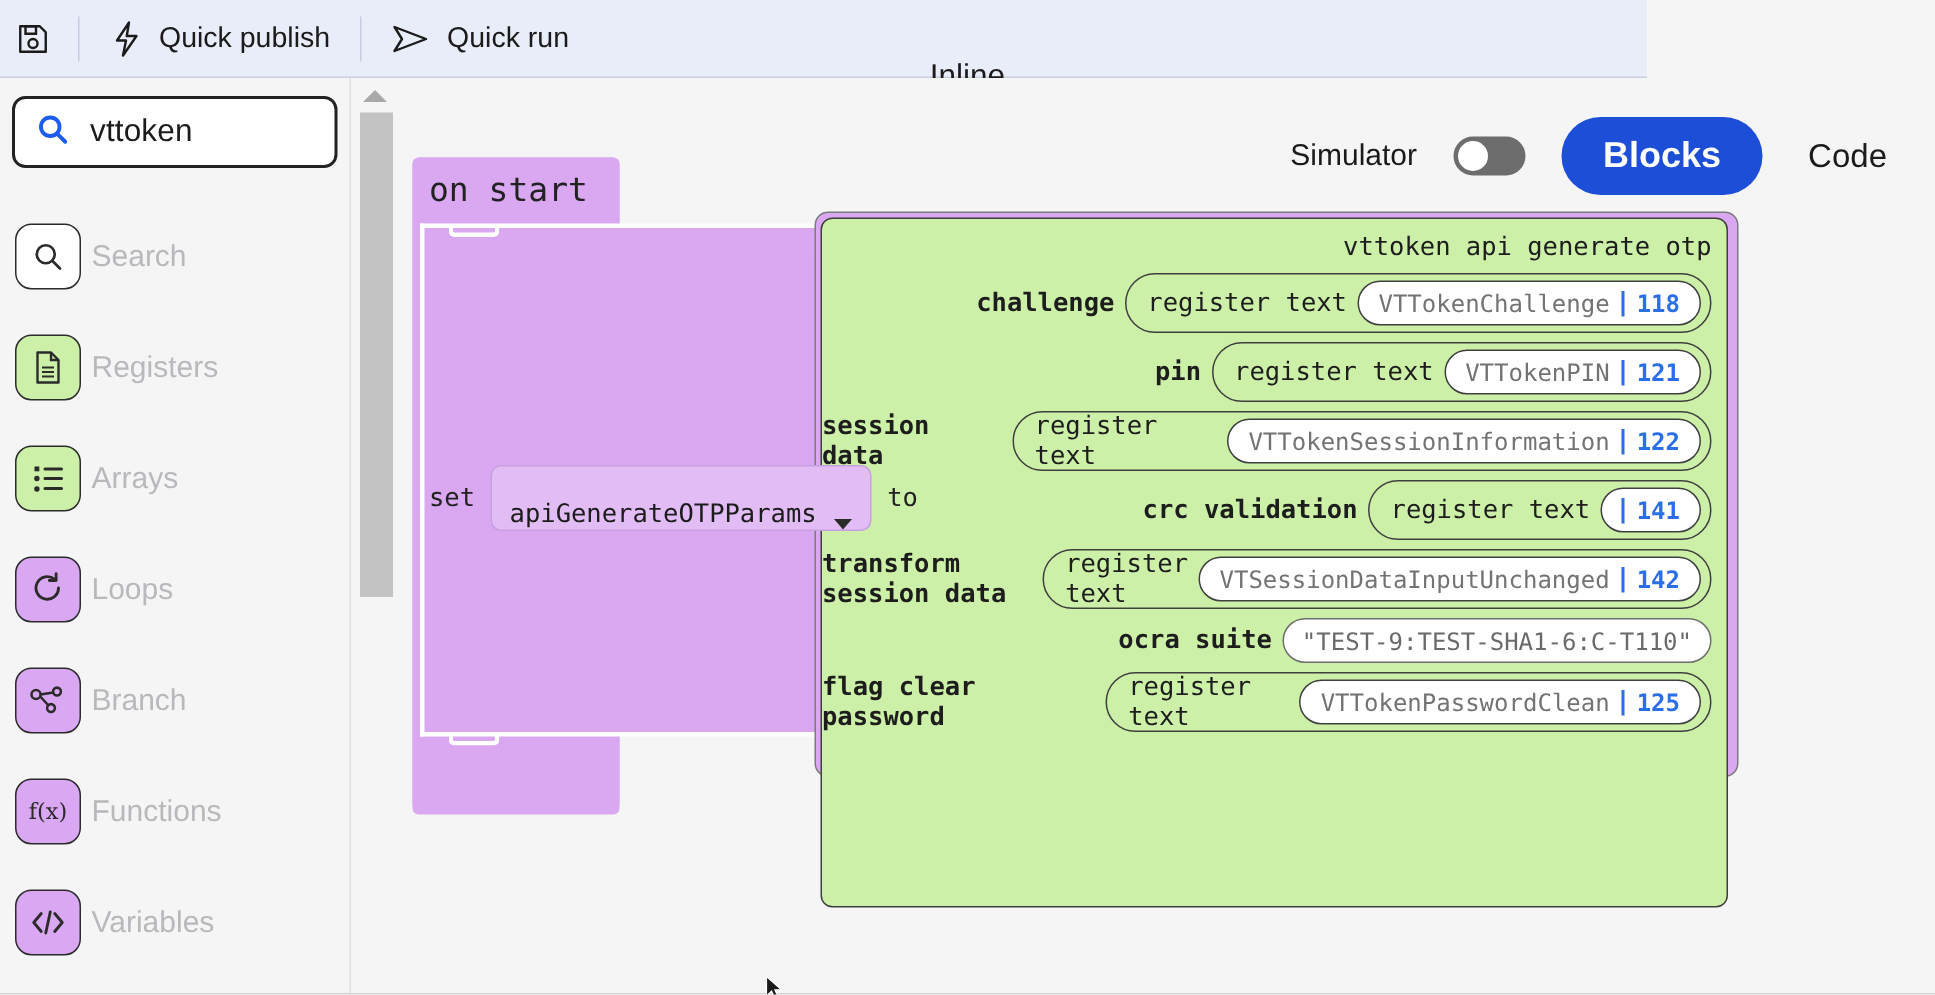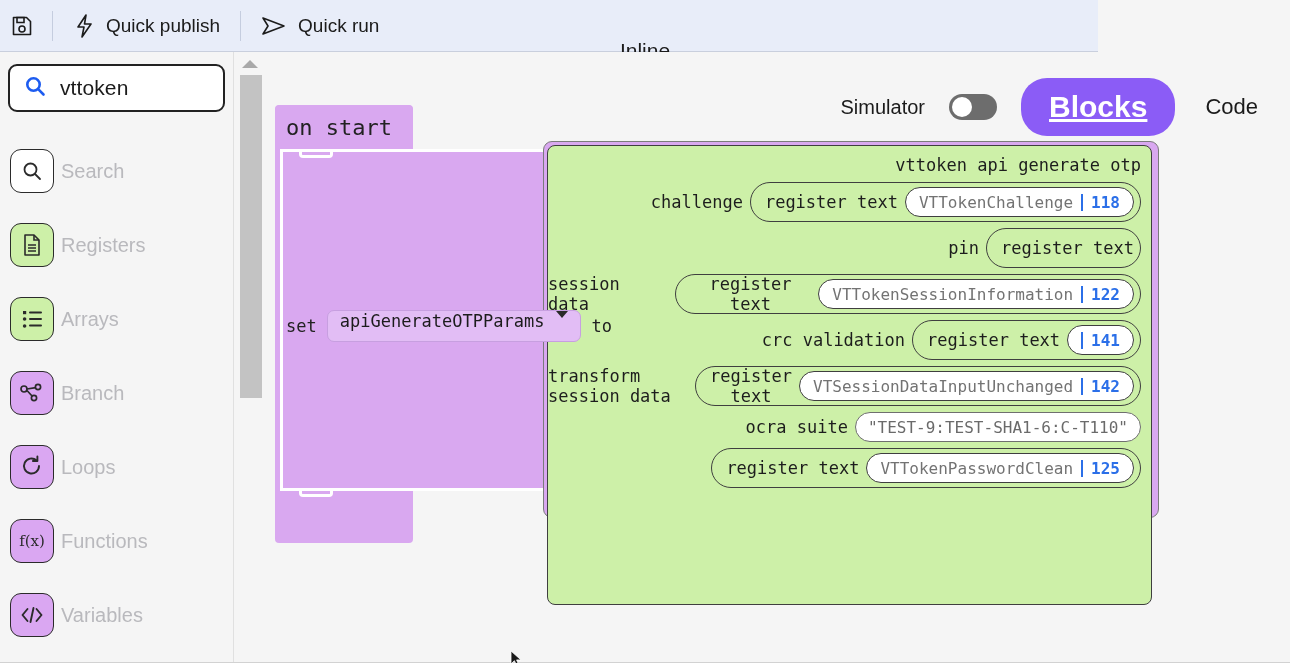--- a/index.html
+++ b/index.html
@@ -116,26 +116,25 @@
   .toggle {
     width: 48px; height: 26px; border-radius: 13px;
     background: #6d6d6d; position: relative; cursor: pointer;
   }
   .toggle .knob {
     position: absolute; left: 3px; top: 3px;
     width: 20px; height: 20px; border-radius: 50%;
     background: #fff;
   }
   .btn-blocks {
-    background: #8b5cf6; color: #fff;
-    font-size: 30px; font-weight: 700;
+    background: #1d4ed8; color: #fff;
+    font-size: 24px; font-weight: 700;
     border-radius: 26px;
     padding: 12px 28px;
     cursor: pointer;
-    text-decoration: underline;
   }
   .btn-code {
     font-size: 22px; color: #1b1b1b;
     cursor: pointer;
     padding: 0 6px;
   }
 
   
   .mono { font-family: "DejaVu Sans Mono", monospace; }
 
@@ -194,22 +193,22 @@
   .setrow {
     position: absolute; left: 22px; top: 258px;
     display: flex; align-items: center; gap: 10px;
     font-size: 17px; color: #222;
     z-index: 6;
   }
   .dropdown {
     background: #e2bdf5;
     border: 1.5px solid #c79fe0;
     border-radius: 7px;
-    height: 32px;
-    display: flex; align-items: flex-start; gap: 12px;
+    height: 44px;
+    display: flex; align-items: flex-end; gap: 12px;
     padding: 0 12px;
     font-size: 17px; color: #1c1c1c;
     cursor: pointer;
   }
   .caret {
     width: 0; height: 0;
     border-left: 6px solid transparent;
     border-right: 6px solid transparent;
     border-top: 7px solid #2a2a2a;
   }
@@ -236,32 +235,32 @@
     font-size: 17px; color: #1d1d1d;
     padding-right: 3px;
     margin-bottom: 7px;
   }
   .row {
     display: flex; align-items: center; justify-content: flex-end;
     gap: 7px;
     margin-bottom: 6px;
     padding-right: 3px;
   }
-  .row-label { font-size: 17px; color: #1d1d1d; }
+  .row-label { font-size: 17px; color: #1d1d1d; font-weight: bold; }
 
   
   .reg-pill {
     display: flex; align-items: center; gap: 7px;
     background: #cdf0a8;
     border: 1.5px solid #3f3f3f;
     border-radius: 22px;
     padding: 5px 6px 5px 14px;
     height: 40px;
   }
-  .reg-pill .rp-label { font-size: 17px; color: #1d1d1d; text-align: center; }
+  .reg-pill .rp-label { font-size: 17px; color: #1d1d1d; }
   
   .val-pill {
     display: flex; align-items: center; gap: 8px;
     background: #fff;
     border: 1.5px solid #3f3f3f;
     border-radius: 18px;
     padding: 4px 13px;
     height: 30px;
   }
   .val-name { font-size: 16px; color: #737373; }
@@ -361,38 +360,38 @@
           <circle cx="4.6" cy="11" r="1.8" fill="#2b2b2b" stroke="none"></circle>
           <circle cx="4.6" cy="18" r="1.8" fill="#2b2b2b" stroke="none"></circle>
           <path d="M10 4.6h11M10 11h11M10 17.6h11" stroke-linecap="round"></path>
         </svg>
       </span>
       <span class="cat-label">Arrays</span>
     </div>
 
     <div class="cat-item">
       <span class="cat-ico" style="background:#daa7f2">
+        <svg width="24" height="24" viewBox="0 0 24 24" fill="none" stroke="#2b2b2b" stroke-width="1.9">
+          <path d="M19 11a7.5 7.5 0 1 1-2.6-5.7" stroke-linecap="round"></path>
+          <path d="M17.4 1.5 L17.4 6 L12.9 6" stroke-linecap="round" stroke-linejoin="round"></path>
+        </svg>
+      </span>
+      <span class="cat-label">Loops</span>
+    </div>
+
+    <div class="cat-item">
+      <span class="cat-ico" style="background:#daa7f2">
         <svg width="26" height="22" viewBox="0 0 26 22" fill="none" stroke="#2b2b2b" stroke-width="1.7">
           <circle cx="5" cy="7" r="3"></circle>
           <circle cx="19" cy="5" r="2.6"></circle>
           <circle cx="15" cy="16" r="2.6"></circle>
           <path d="M8 7 L16.6 5.6M8 8.5 L13.5 14.5"></path>
         </svg>
       </span>
       <span class="cat-label">Branch</span>
-    </div>
-
-    <div class="cat-item">
-      <span class="cat-ico" style="background:#daa7f2">
-        <svg width="24" height="24" viewBox="0 0 24 24" fill="none" stroke="#2b2b2b" stroke-width="1.9">
-          <path d="M19 11a7.5 7.5 0 1 1-2.6-5.7" stroke-linecap="round"></path>
-          <path d="M17.4 1.5 L17.4 6 L12.9 6" stroke-linecap="round" stroke-linejoin="round"></path>
-        </svg>
-      </span>
-      <span class="cat-label">Loops</span>
     </div>
 
     <div class="cat-item">
       <span class="cat-ico" style="background:#daa7f2">
         <svg width="34" height="24" viewBox="0 0 34 24">
           <text x="17" y="17" text-anchor="middle" font-family="DejaVu Serif, serif" font-size="15" fill="#2b2b2b">f(x)</text>
         </svg>
       </span>
       <span class="cat-label">Functions</span>
     </div>
@@ -458,20 +457,25 @@
           <span class="val-bar"></span>
           <span class="val-num mono">118</span>
         </span>
       </span>
     </div>
 
     <div class="row">
       <span class="row-label mono">pin</span>
       <span class="reg-pill">
         <span class="rp-label mono">register text</span>
+        <span class="val-pill">
+          <span class="val-name mono">VTTokenPIN</span>
+          <span class="val-bar"></span>
+          <span class="val-num mono">121</span>
+        </span>
       </span>
     </div>
 
     <div class="row">
       <span class="row-label mono">session data</span>
       <span class="reg-pill">
         <span class="rp-label mono">register text</span>
         <span class="val-pill">
           <span class="val-name mono">VTTokenSessionInformation</span>
           <span class="val-bar"></span>
@@ -502,20 +506,21 @@
         </span>
       </span>
     </div>
 
     <div class="row">
       <span class="row-label mono">ocra suite</span>
       <span class="str-pill mono">"TEST-9:TEST-SHA1-6:C-T110"</span>
     </div>
 
     <div class="row">
+      <span class="row-label mono">flag clear password</span>
       <span class="reg-pill">
         <span class="rp-label mono">register text</span>
         <span class="val-pill">
           <span class="val-name mono">VTTokenPasswordClean</span>
           <span class="val-bar"></span>
           <span class="val-num mono">125</span>
         </span>
       </span>
     </div>
 

